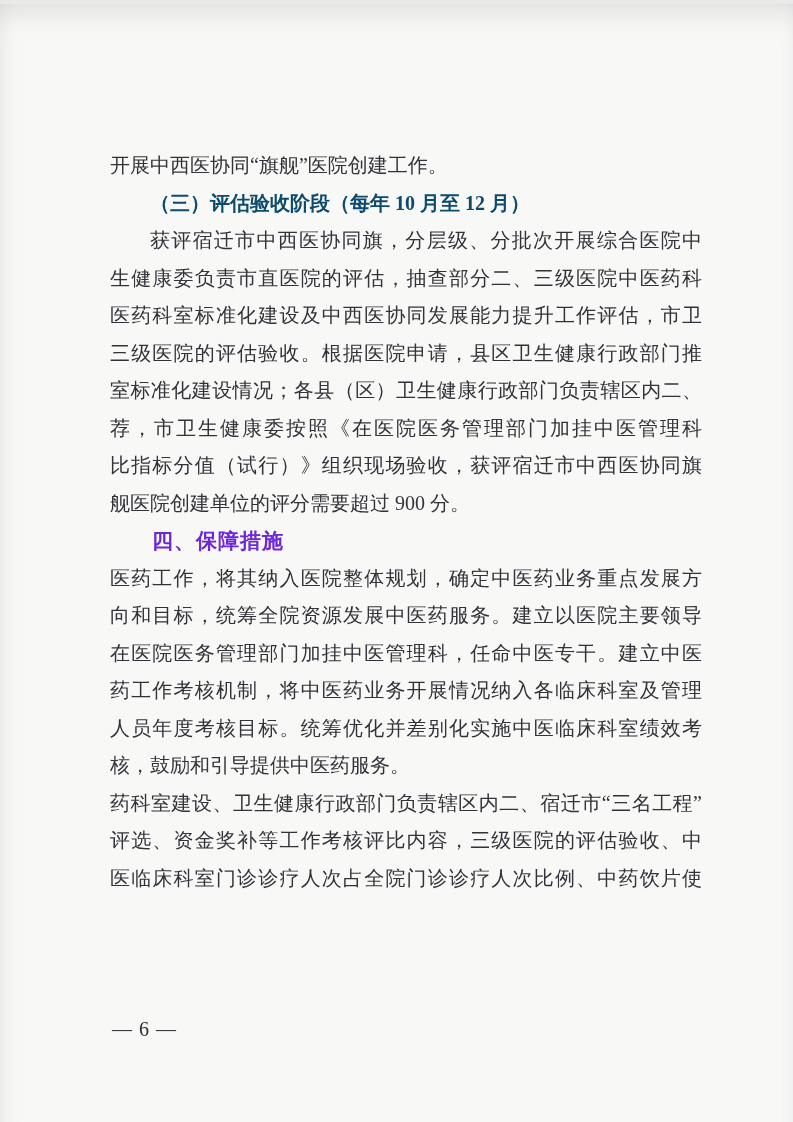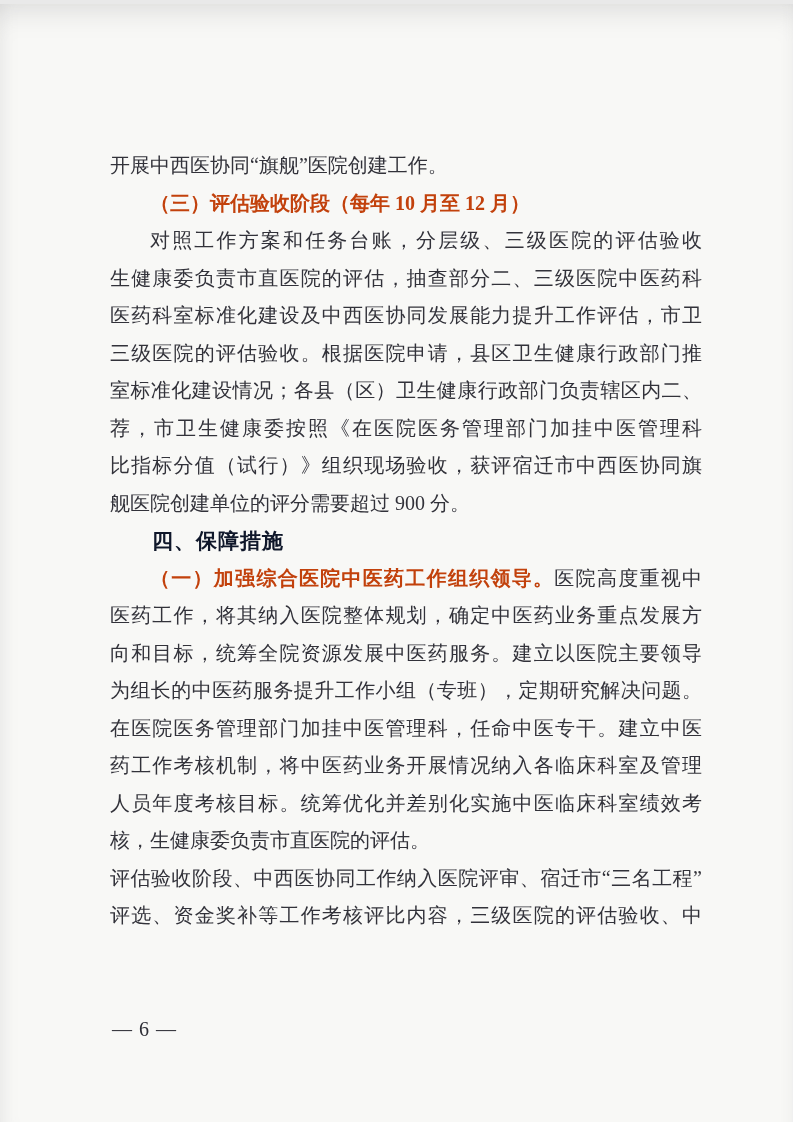--- a/index.html
+++ b/index.html
@@ -35,61 +35,60 @@
     overflow: hidden;
     white-space: normal;
   }
   .line.left {
     text-align: left;
     text-align-last: auto;
   }
   .line.indent { text-indent: 2em; }
   .kai {
     font-weight: 600;
-    color: #c2410c;
+    color: #0c4a6e;
   }
   .hei {
     font-family: "Liberation Sans", "DejaVu Sans", sans-serif;
     font-weight: 700;
     font-size: 21px;
-    color: #0f172a;
+    color: #6d28d9;
     letter-spacing: 1px;
   }
   .page-number {
     position: absolute;
     left: 112px;
     top: 1007px;
     height: 37.5px;
     line-height: 37.5px;
     font-size: 20px;
     color: #2e2e36;
     letter-spacing: 1px;
   }
 </style>
 </head>
 <body>
 
 <div class="page">
   <div class="textblock">
       <div class="line left">开展中西医协同“旗舰”医院创建工作。</div>
       <div class="line left indent kai">（三）评估验收阶段（每年 10 月至 12 月）</div>
-      <div class="line indent">对照工作方案和任务台账，分层级、三级医院的评估验收</div>
+      <div class="line indent">获评宿迁市中西医协同旗，分层级、分批次开展综合医院中</div>
       <div class="line">生健康委负责市直医院的评估，抽查部分二、三级医院中医药科</div>
       <div class="line">医药科室标准化建设及中西医协同发展能力提升工作评估，市卫</div>
       <div class="line">三级医院的评估验收。根据医院申请，县区卫生健康行政部门推</div>
       <div class="line">室标准化建设情况；各县（区）卫生健康行政部门负责辖区内二、</div>
       <div class="line">荐，市卫生健康委按照《在医院医务管理部门加挂中医管理科</div>
       <div class="line">比指标分值（试行）》组织现场验收，获评宿迁市中西医协同旗</div>
       <div class="line left">舰医院创建单位的评分需要超过 900 分。</div>
       <div class="line left indent hei">四、保障措施</div>
-      <div class="line indent"><span class="kai">（一）加强综合医院中医药工作组织领导。</span>医院高度重视中</div>
       <div class="line">医药工作，将其纳入医院整体规划，确定中医药业务重点发展方</div>
       <div class="line">向和目标，统筹全院资源发展中医药服务。建立以医院主要领导</div>
-      <div class="line">为组长的中医药服务提升工作小组（专班），定期研究解决问题。</div>
       <div class="line">在医院医务管理部门加挂中医管理科，任命中医专干。建立中医</div>
       <div class="line">药工作考核机制，将中医药业务开展情况纳入各临床科室及管理</div>
       <div class="line">人员年度考核目标。统筹优化并差别化实施中医临床科室绩效考</div>
-      <div class="line left">核，生健康委负责市直医院的评估。</div>
-      <div class="line">评估验收阶段、中西医协同工作纳入医院评审、宿迁市“三名工程”</div>
+      <div class="line left">核，鼓励和引导提供中医药服务。</div>
+      <div class="line">药科室建设、卫生健康行政部门负责辖区内二、宿迁市“三名工程”</div>
       <div class="line">评选、资金奖补等工作考核评比内容，三级医院的评估验收、中</div>
+      <div class="line">医临床科室门诊诊疗人次占全院门诊诊疗人次比例、中药饮片使</div>
     </div>
   <div class="page-number">— 6 —</div>
 </div>
 
 </body></html>

